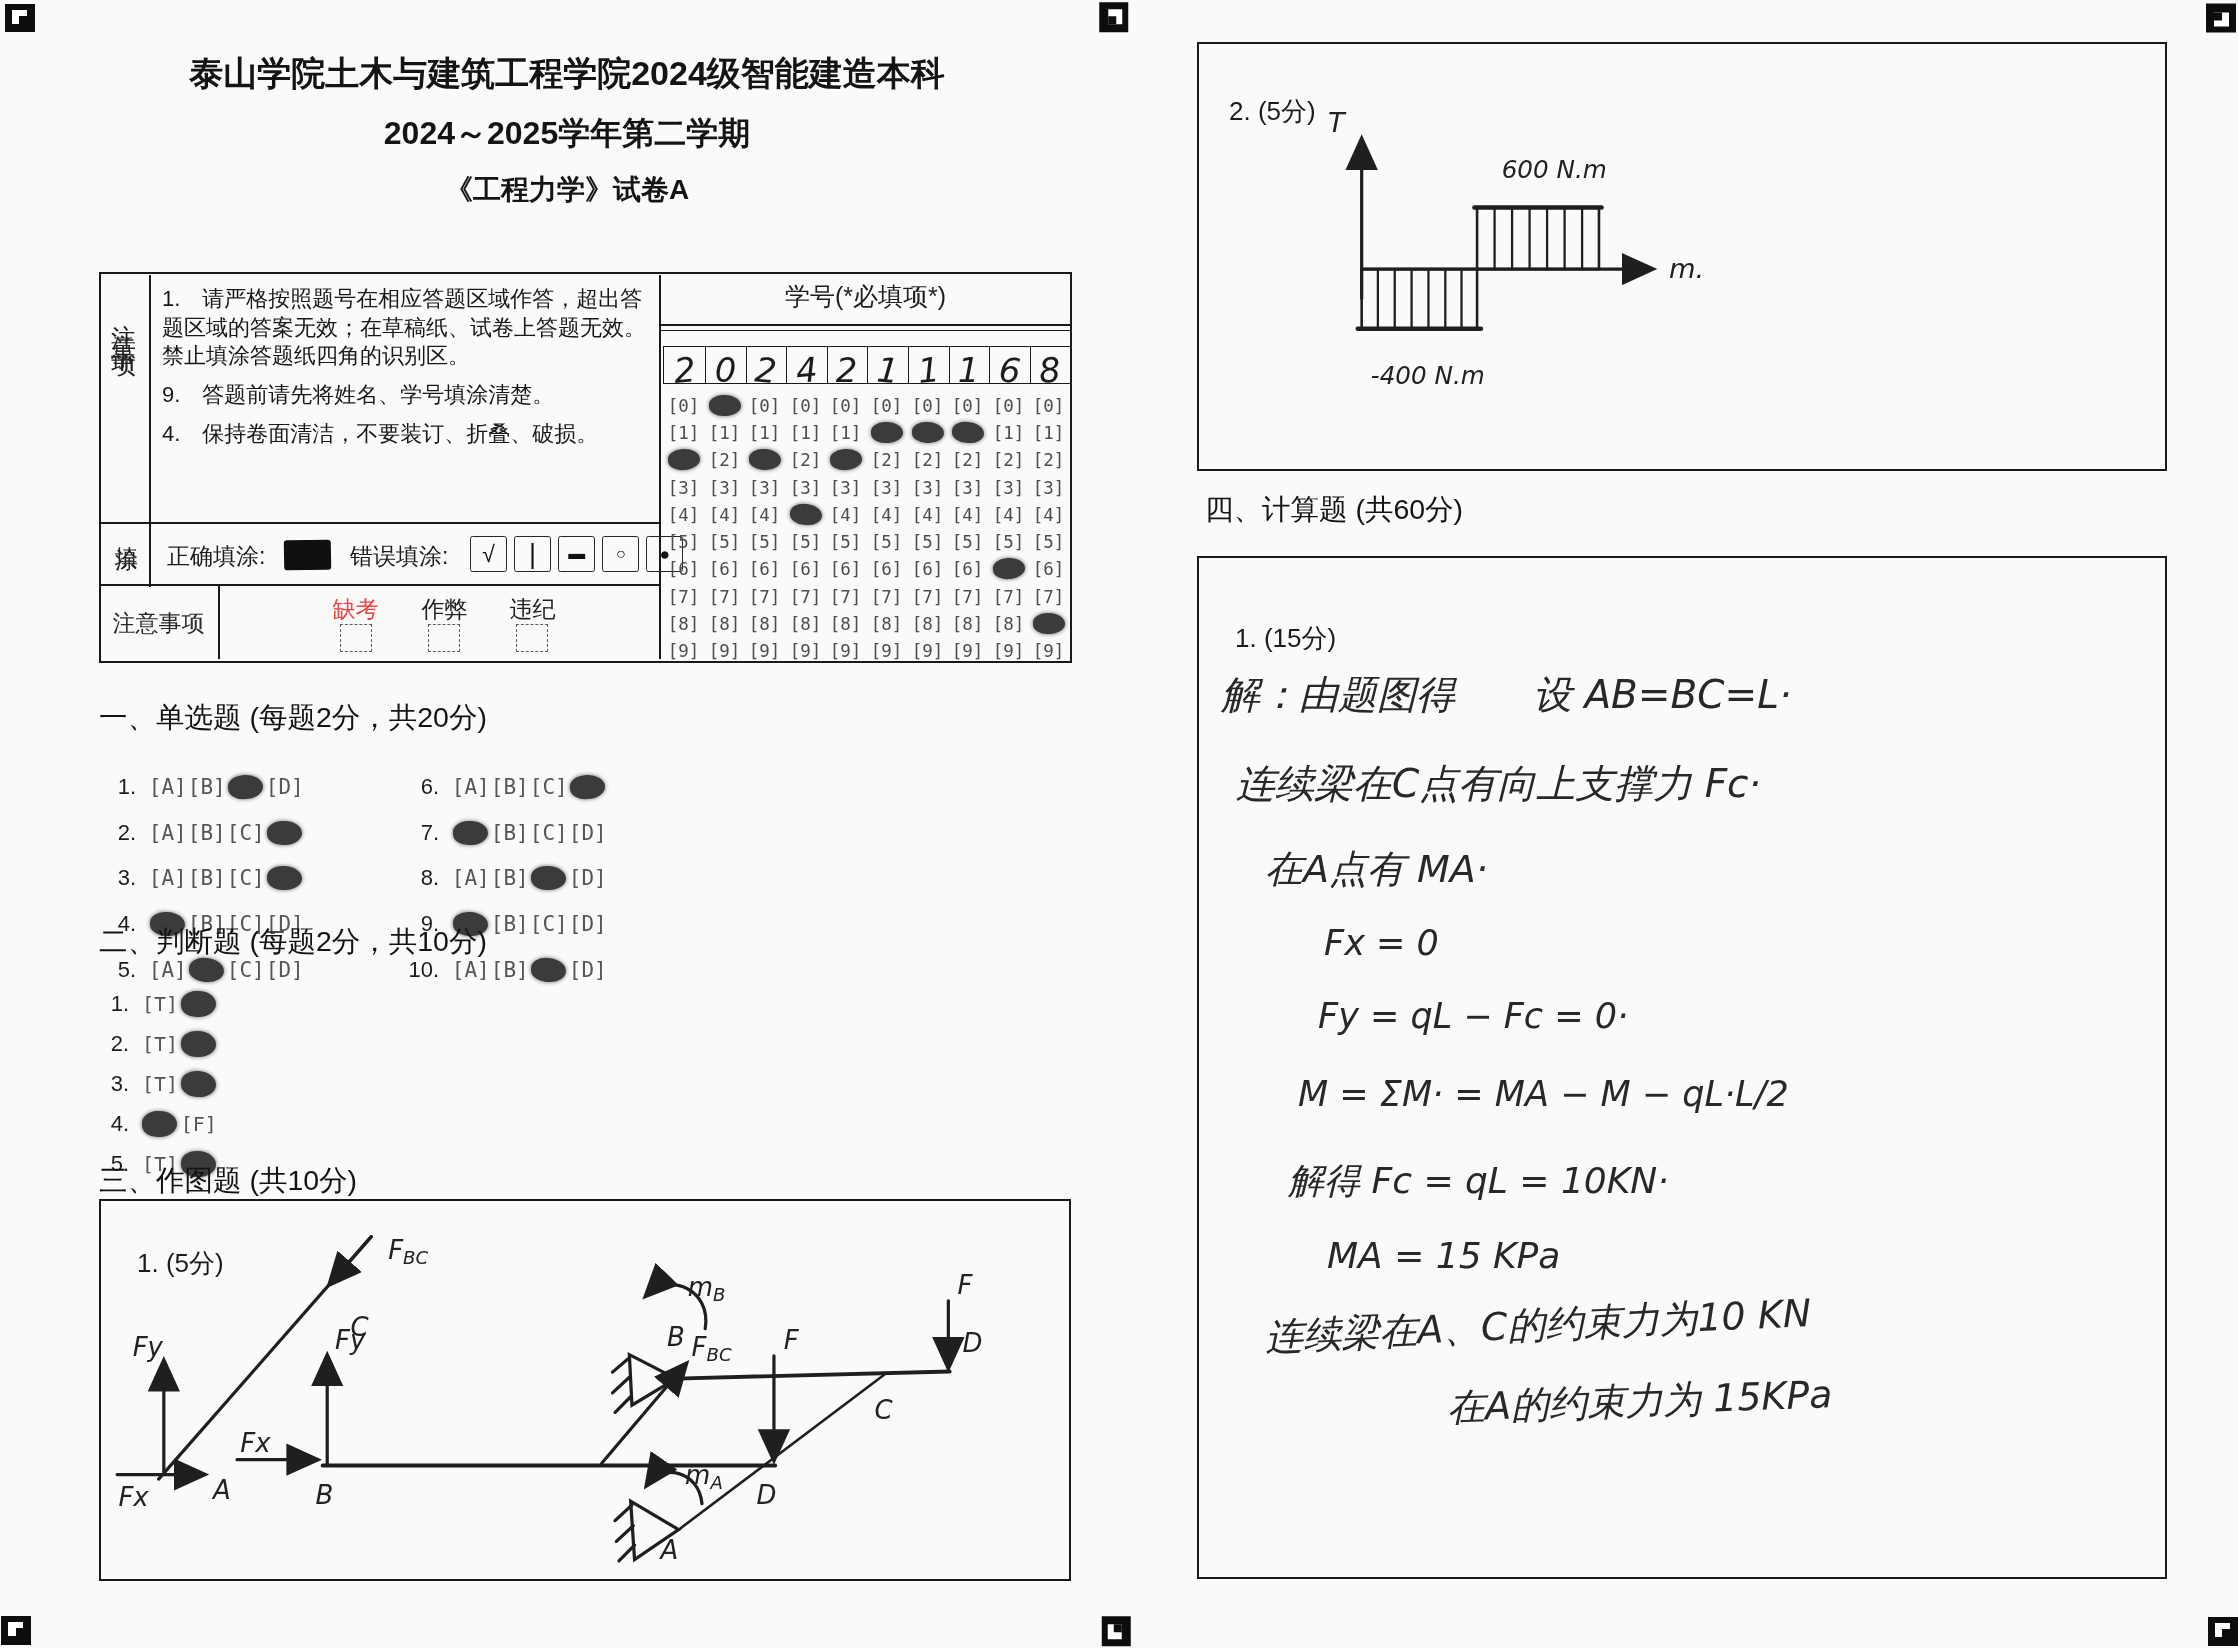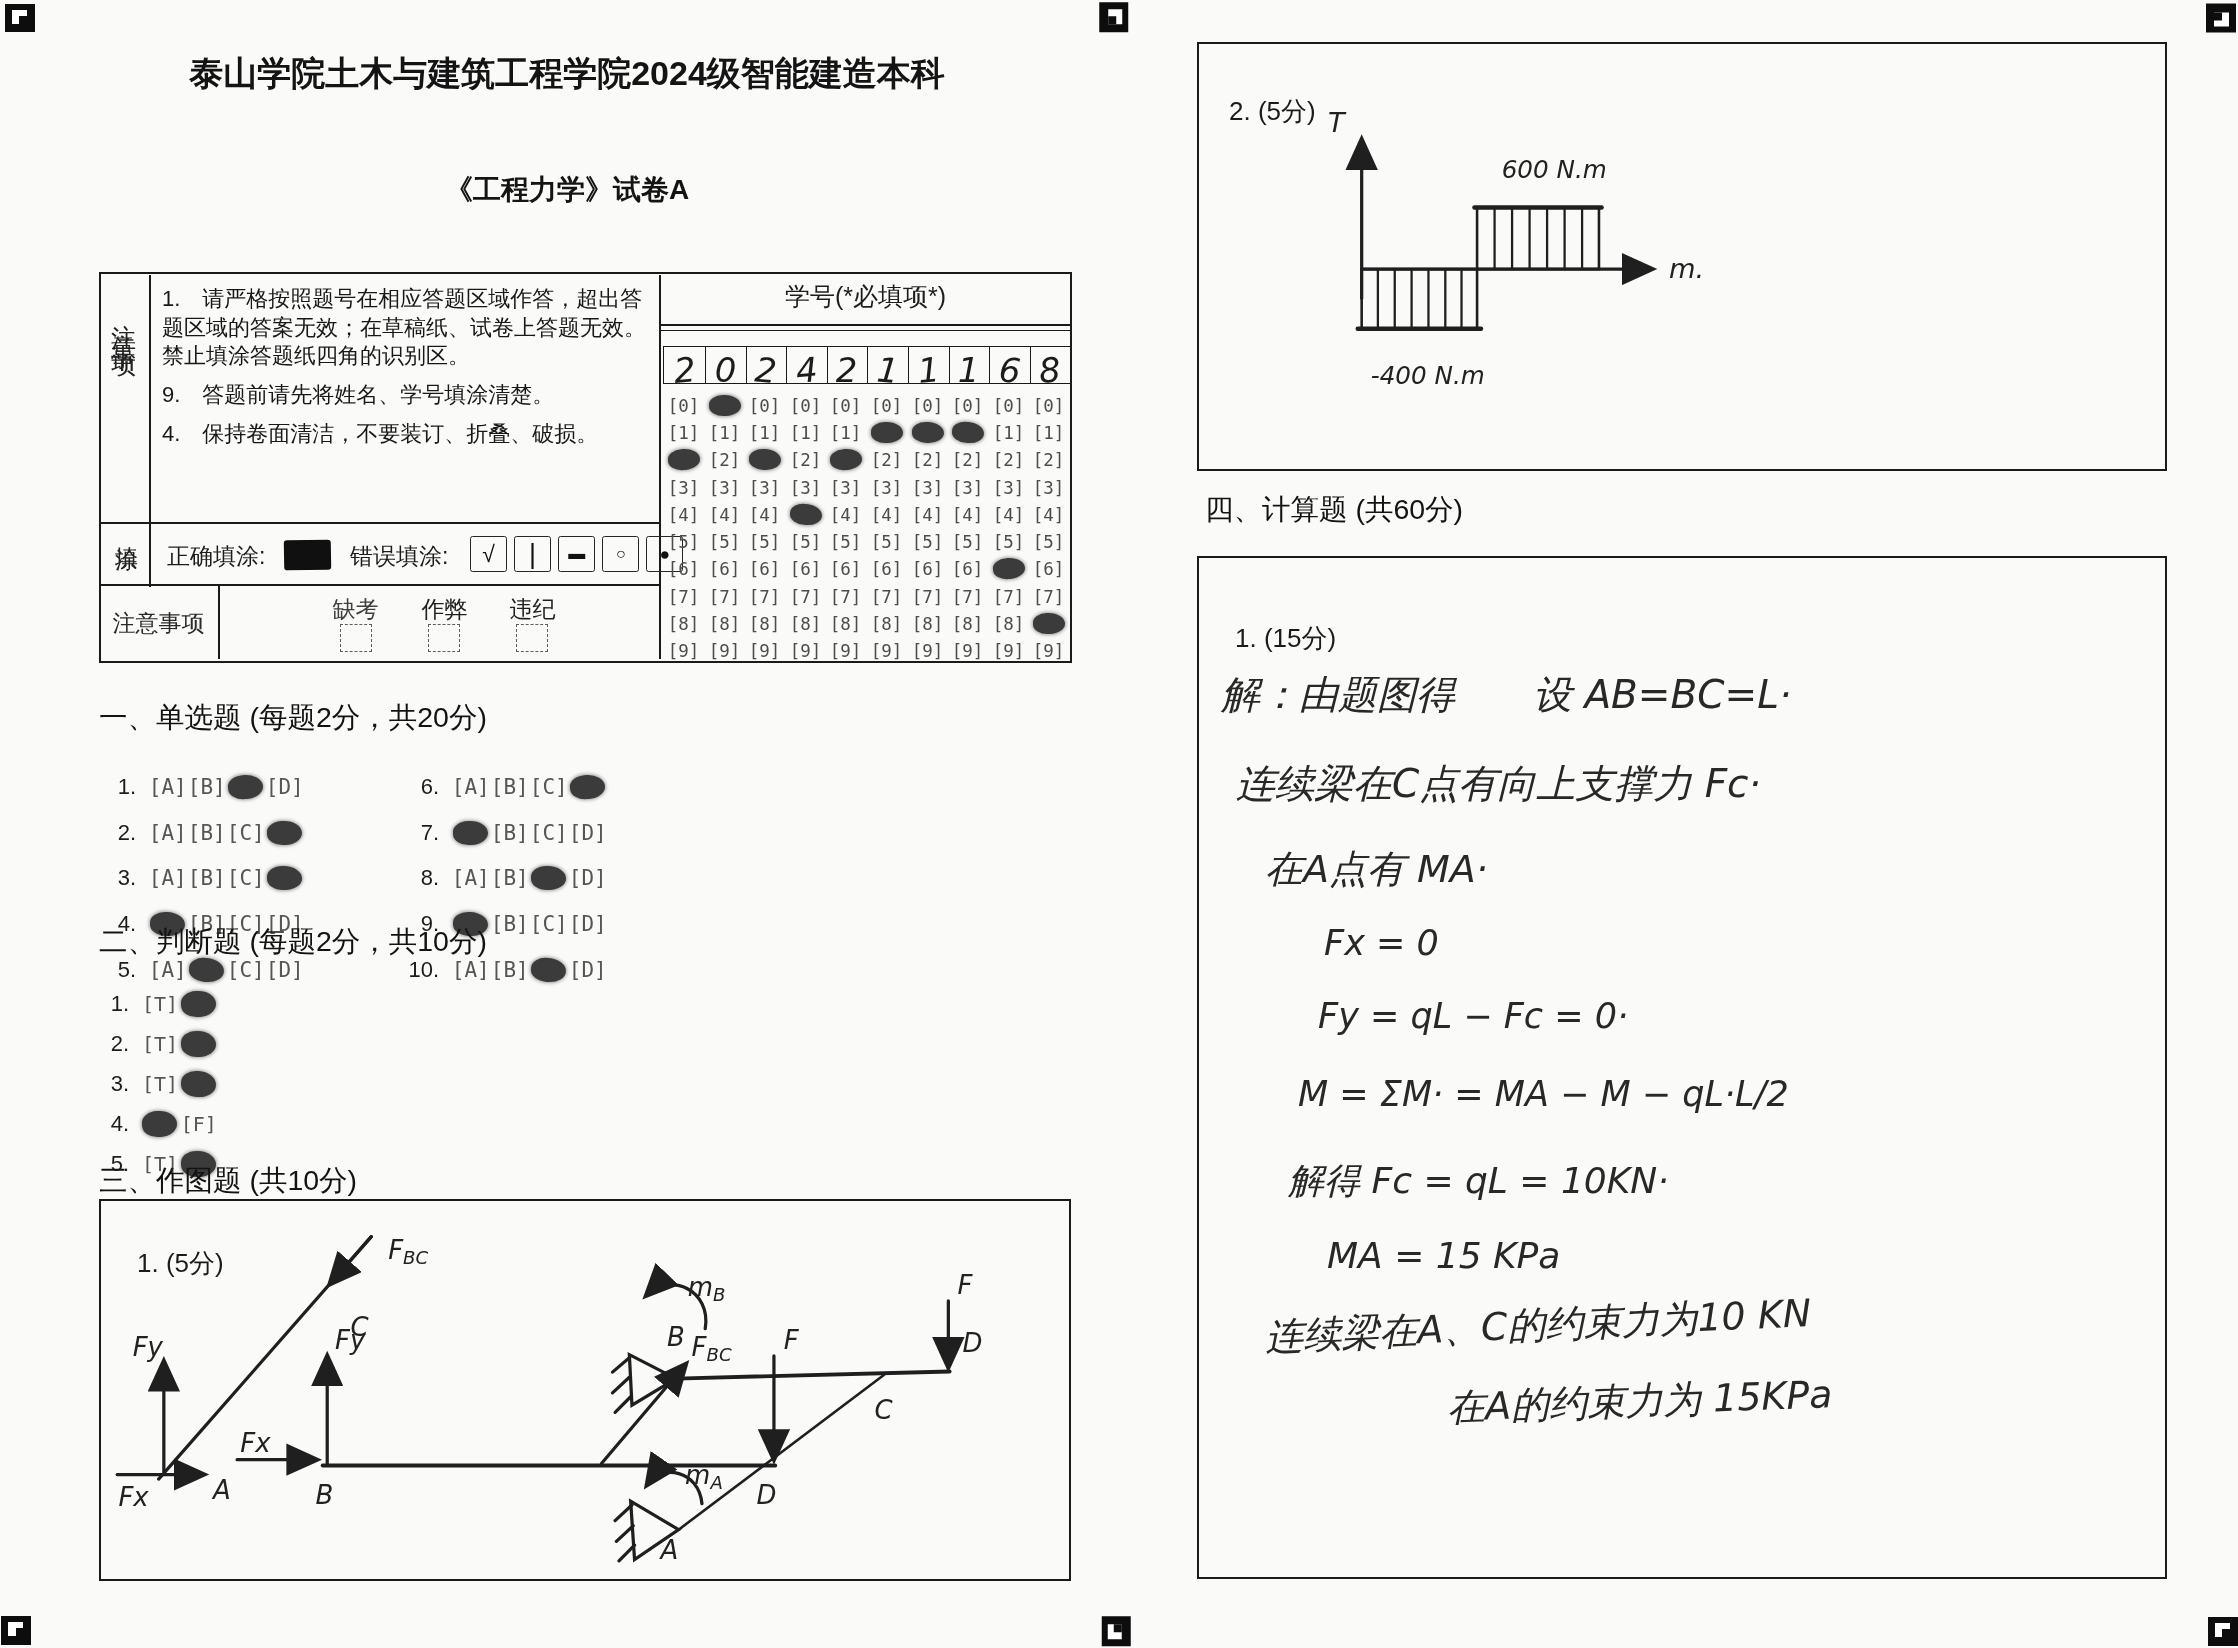--- a/index.html
+++ b/index.html
@@ -46,20 +46,21 @@
 <div id="page">
 
   <div class="marker" style="left:5.2px;top:3.9px"></div>
   <div class="marker" style="left:1099px;top:2.6px;transform:rotate(90deg)"></div>
   <div class="marker" style="left:2206px;top:3.9px;transform:rotate(180deg)"></div>
   <div class="marker" style="left:1.3px;top:1616px"></div>
   <div class="marker" style="left:1101px;top:1617px;transform:rotate(270deg)"></div>
   <div class="marker" style="left:2208px;top:1617px"></div>
 
   <div class="title-line" style="top:51px;font-size:34px">泰山学院土木与建筑工程学院2024级智能建造本科</div>
+  <div class="title-line" style="top:112px;font-size:32px">2024～2025学年第二学期</div>
   <div class="title-line" style="top:171px;font-size:28px">《工程力学》试卷A</div>
 
   <div class="box" style="left:99px;top:272px;width:969px;height:387px"></div>
   <div class="vline" style="left:659px;top:275px;height:384px"></div>
   <div class="vline" style="left:149px;top:275px;height:312px"></div>
   <div class="hline" style="left:101px;top:522px;width:558px"></div>
   <div class="hline" style="left:101px;top:584px;width:558px"></div>
   <div class="vline" style="left:218px;top:584px;height:75px"></div>
 
   <div class="abs vtext" style="left:108px;top:304px;width:38px;font-size:25px;letter-spacing:10.4px;color:#222">注意事项</div>
@@ -648,20 +649,20 @@
   <div class="hw hw-line" style="left:1236px;top:757px;font-size:39px">连续梁在C点有向上支撑力 Fc·</div>
   <div class="hw hw-line" style="left:1265px;top:844px;font-size:38px">在A点有 MA·</div>
   <div class="hw hw-line" style="left:1324px;top:923px;font-size:35px">Fx = 0</div>
   <div class="hw hw-line" style="left:1318px;top:996px;font-size:35px">Fy = qL − Fc = 0·</div>
   <div class="hw hw-line" style="left:1298px;top:1074px;font-size:35px">M = ΣM· = MA − M − qL·L/2</div>
   <div class="hw hw-line" style="left:1288px;top:1157px;font-size:36px">解得 Fc = qL = 10KN·</div>
   <div class="hw hw-line" style="left:1327px;top:1235px;font-size:36px">MA = 15 KPa</div>
   <div class="hw hw-line" style="left:1265px;top:1300px;font-size:38px;transform:rotate(-2.5deg)">连续梁在A、C的约束力为10 KN</div>
   <div class="hw hw-line" style="left:1447px;top:1376px;font-size:38px;transform:rotate(-2deg)">在A的约束力为 15KPa</div>
 
-<div class="abs" style="left: 320px; top: 594px; width: 71px; text-align: center; font-size: 23px; color: #404040;">缺考</div>
+<div class="abs" style="left: 320px; top: 594px; width: 71px; text-align: center; font-size: 23px; color: #ef4444;">缺考</div>
     <div class="chkbox" style="left: 340px; top: 624px;"></div>
     <div class="abs" style="left: 409px; top: 594px; width: 71px; text-align: center; font-size: 23px; color: rgb(31, 31, 31);">作弊</div>
     <div class="chkbox" style="left: 428px; top: 624px;"></div>
     <div class="abs" style="left: 497px; top: 594px; width: 71px; text-align: center; font-size: 23px; color: rgb(31, 31, 31);">违纪</div>
     <div class="chkbox" style="left: 516px; top: 624px;"></div>
   </div>
 
 
 </body></html>

